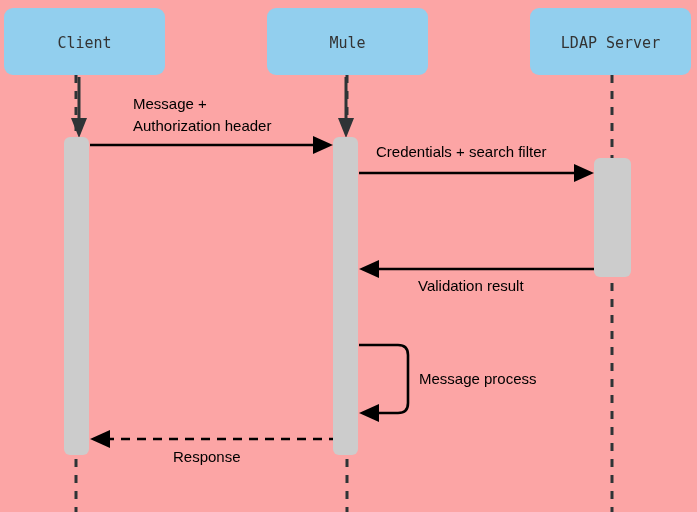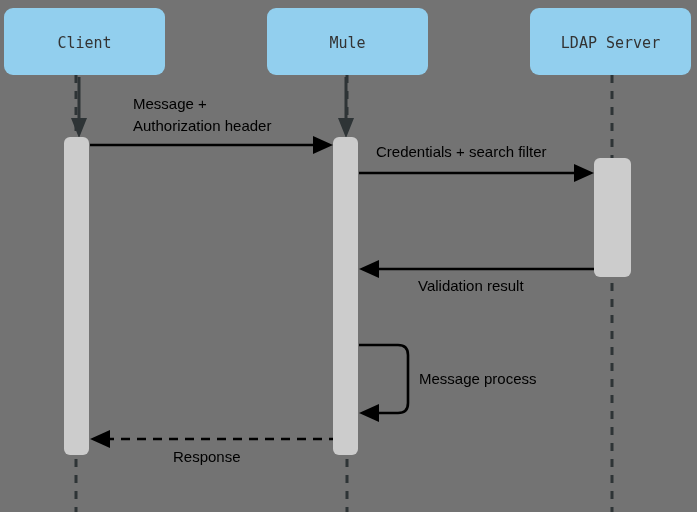--- a/index.html
+++ b/index.html
@@ -7,21 +7,21 @@
     padding: 0;
     background: #ffffff;
   }
   body {
     font-family: "Liberation Sans", sans-serif;
   }
   #diagram-root {
     position: relative;
     width: 697px;
     height: 512px;
-    background: #737373;
+    background: #fca5a5;
     overflow: hidden;
   }
   #seq-svg {
     position: absolute;
     top: 0;
     left: 0;
     width: 697px;
     height: 512px;
     display: block;
   }

